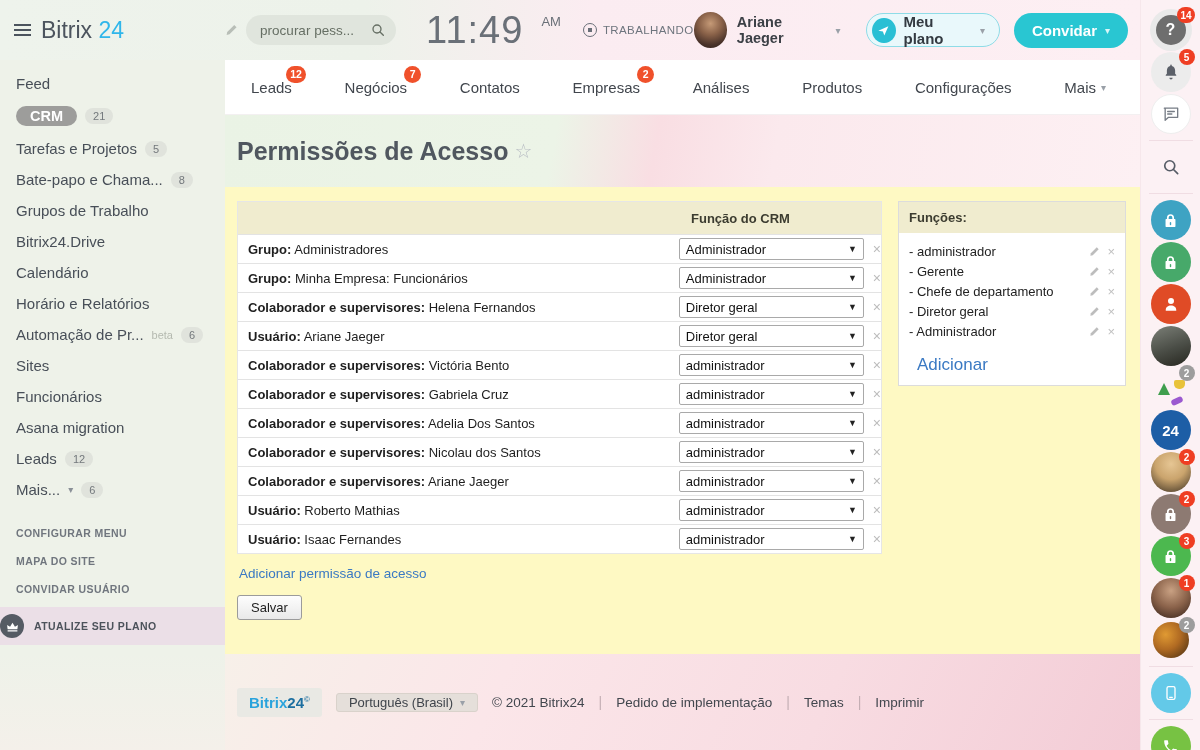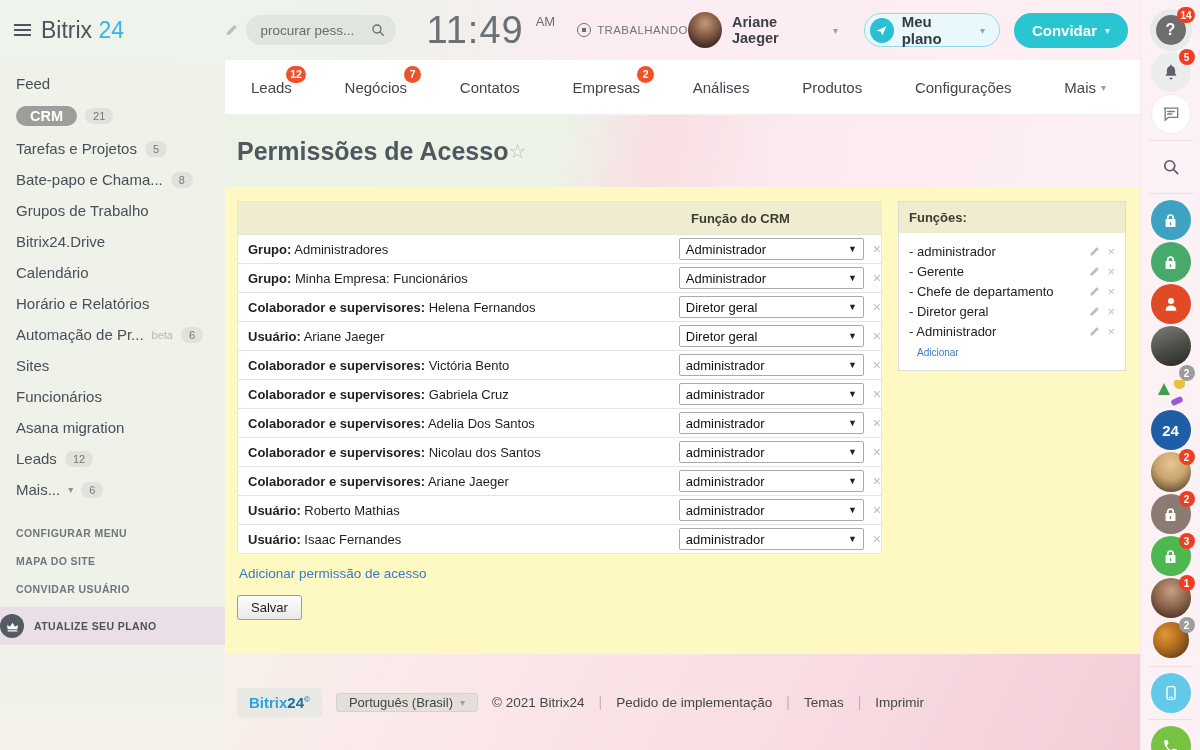--- a/index.html
+++ b/index.html
@@ -14,21 +14,21 @@
   .burger span { width:17px; height:2px; background:#4c545e; }
   .logo-text { font-size:23px; color:#4c545e; }
   .logo-text b { font-weight:normal; }
   .logo-text .num { color:#30b6ea; }
   .edit-pencil { width:14px; height:14px; margin-right:8px; opacity:.55; }
   .search-pill { width:150px; height:30px; background:#e0e5dd; border-radius:15px; display:flex; align-items:center; padding:0 10px 0 14px; }
   .search-input { flex:1; min-width:0; border:none; background:transparent; outline:none; font-size:13.5px; color:#5d665c; font-family:"Liberation Sans",sans-serif; }
   .search-input::placeholder { color:#666f64; opacity:1; }
   .clock { display:flex; align-items:flex-start; margin-left:30px; color:#6a7078; }
   .clock .t { font-size:38px; font-weight:200; line-height:40px; letter-spacing:1px; }
-  .clock .ampm { font-size:13px; margin-top:4px; margin-left:12px; }
+  .clock .ampm { font-size:13px; margin-top:4px; margin-left:18px; }
   .status { display:flex; align-items:center; gap:6px; margin-left:22px; }
   .stop-ic { width:14px; height:14px; border:1.5px solid #696f78; border-radius:50%; display:flex; align-items:center; justify-content:center; }
   .stop-ic::after { content:""; width:4px; height:4px; background:#696f78; }
   .status .lbl { font-size:11.5px; color:#6e757e; letter-spacing:.4px; }
   .tb-spacer { flex:1; }
   .profile { display:flex; align-items:center; gap:10px; margin-right:26px; cursor:pointer; }
   .avatar { width:36px; height:36px; border-radius:50%; background:radial-gradient(circle at 50% 32%,#c59a77 0%,#8a6249 38%,#4a332a 72%,#2c1e18 100%); }
   .profile .name { font-size:14.5px; font-weight:bold; color:#3c4046; }
   .caret { font-size:10px; color:#9aa0a8; }
   .plan-btn { display:flex; align-items:center; gap:8px; height:34px; padding:0 14px 0 5px; background:#e9f8fb; border:1px solid #8edce7; border-radius:17px; margin-right:14px; cursor:pointer; }
@@ -49,21 +49,21 @@
   .sb-caps-item { padding:8px 16px; font-size:10.5px; font-weight:bold; letter-spacing:.4px; color:#70767e; cursor:pointer; }
   .upgrade-row { margin-top:4px; display:flex; align-items:center; gap:10px; background:#ebdfe7; padding:7px 0; cursor:pointer; }
   .crown-circ { width:24px; height:24px; border-radius:50%; background:#555b64; display:flex; align-items:center; justify-content:center; }
   .upgrade-row .lbl { font-size:10.5px; font-weight:bold; letter-spacing:.4px; color:#4c525b; }
 
   
   .main { grid-column:2; grid-row:2; display:flex; flex-direction:column; }
   .nav { height:55px; background:#fff; display:flex; align-items:center; justify-content:space-between; padding:0 34px 0 26px; border-bottom:1px solid #f3f0f1; }
   .tab { position:relative; font-size:15px; color:#41464d; cursor:pointer; display:flex; align-items:center; gap:5px; }
   .nav-badge { position:absolute; top:-13px; right:-14px; min-width:17px; height:17px; border-radius:9px; background:#f0512b; color:#fff; font-size:10.5px; font-weight:bold; display:flex; align-items:center; justify-content:center; padding:0 4px; }
-  .title-band { height:72px; display:flex; align-items:center; gap:0; padding-left:12px;
+  .title-band { height:72px; display:flex; align-items:center; gap:6px; padding-left:12px;
     background:linear-gradient(100deg,#eaf3e5 0%,#ecf4e7 36%,#f9dee3 47%,#fbe9ed 60%,#fdf0f3 100%); }
   .page-title { font-size:25px; color:#50575f; }
   .fav-star { font-size:20px; color:#b9bec4; cursor:pointer; }
 
   .content { flex:1; background:#fef9c3; display:flex; align-items:flex-start; padding:14px 0 8px 12px; }
   .perm-table { width:645px; border:1px solid #e6e6e6; }
   .pt-header { display:flex; background:#f0eccf; height:32px; align-items:center; }
   .pt-header .hcell { width:453px; }
   .pt-header .hrole { font-size:13px; font-weight:bold; color:#3c3c30; }
   .perm-row { display:flex; align-items:center; height:29px; border-top:1px solid #e3e3e3; background:#fff; }
@@ -76,21 +76,21 @@
   .add-link { display:inline-block; margin:12px 0 14px 2px; font-size:13.5px; color:#3a79c3; text-decoration:none; cursor:pointer; }
   .save-btn { font-size:13px; color:#222; background:linear-gradient(#fdfdfd,#e9e9e9); border:1px solid #9b9b9b; border-radius:3px; padding:4px 13px; cursor:pointer; font-family:"Liberation Sans",sans-serif; }
 
   .roles-panel { width:228px; margin-left:16px; border:1px solid #dcdcdc; background:#fff; }
   .rp-header { background:#f0eccf; padding:8px 10px; font-size:13px; font-weight:bold; color:#3c3c30; }
   .rp-body { padding:8px 8px 10px 8px; }
   .role-item { display:flex; align-items:center; justify-content:space-between; padding:2.5px 2px; font-size:13px; color:#222; }
   .role-item .nm::before { content:"- "; }
   .role-icons { display:flex; align-items:center; gap:7px; }
   .role-icons .x { font-size:13px; color:#c0c0c0; cursor:pointer; }
-  .rp-add { display:inline-block; margin:6px 0 0 10px; font-size:10px; color:#3a79c3; cursor:pointer;text-align:right; }
+  .rp-add { display:inline-block; margin:14px 0 0 10px; font-size:17px; color:#3a79c3; cursor:pointer;text-align:right; }
 
   .footer { height:96px; background:linear-gradient(115deg,#f7f0e9 0%,#fbe6e9 30%,#f8dce2 65%,#f3ccd6 100%); display:flex; align-items:center; padding-left:12px; gap:14px; }
   .f-logo { background:#e9e9e4; border-radius:3px; padding:6px 12px; font-size:15px; font-weight:bold; cursor:pointer; }
   .f-logo .b1 { color:#2aa3dc; } .f-logo .b2 { color:#1d6fa0; } .f-logo .cm { font-size:8px; color:#1d6fa0; vertical-align:super; }
   .f-lang { background:#e5dfda; border:1px solid #d9d2cb; border-radius:3px; padding:1px 12px; font-size:13px; color:#3f444b; display:flex; align-items:center; gap:7px; cursor:pointer; }
   .f-text { font-size:13.5px; color:#42474e; }
   .f-sep { color:#c4aeb4; font-size:14px; }
   .f-link { font-size:13.5px; color:#42474e; cursor:pointer; }
 
   

